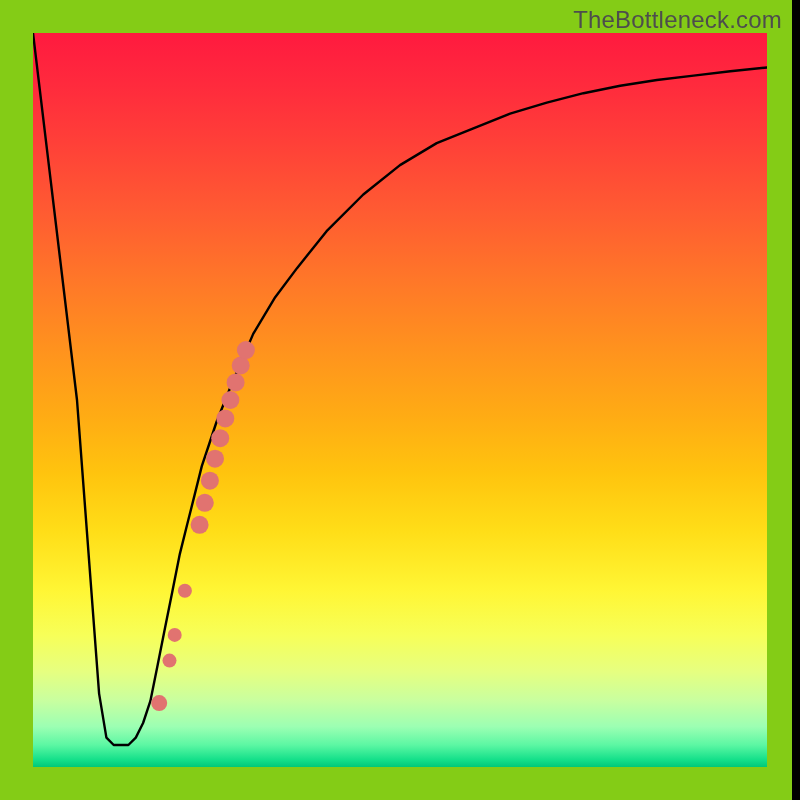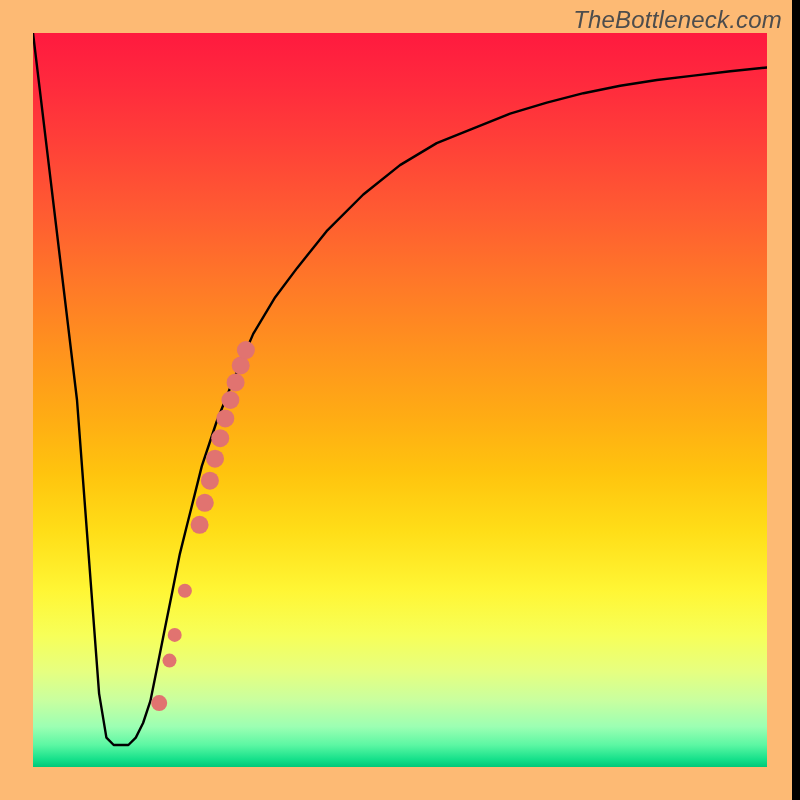--- a/index.html
+++ b/index.html
@@ -8,22 +8,21 @@
     width: 800px;
     height: 800px;
     overflow: hidden;
     background: #000;
     font-family: Arial, Helvetica, sans-serif;
   }
   .frame {
     position: relative;
     width: 792px;
     height: 800px;
-    background: #fdba74;
-    font-style: italic;
+    background: #84cc16;
   }
   .plot {
     position: absolute;
     left: 33px;
     top: 33px;
     width: 734px;
     height: 734px;
     overflow: hidden;
   }
   .gradient {

